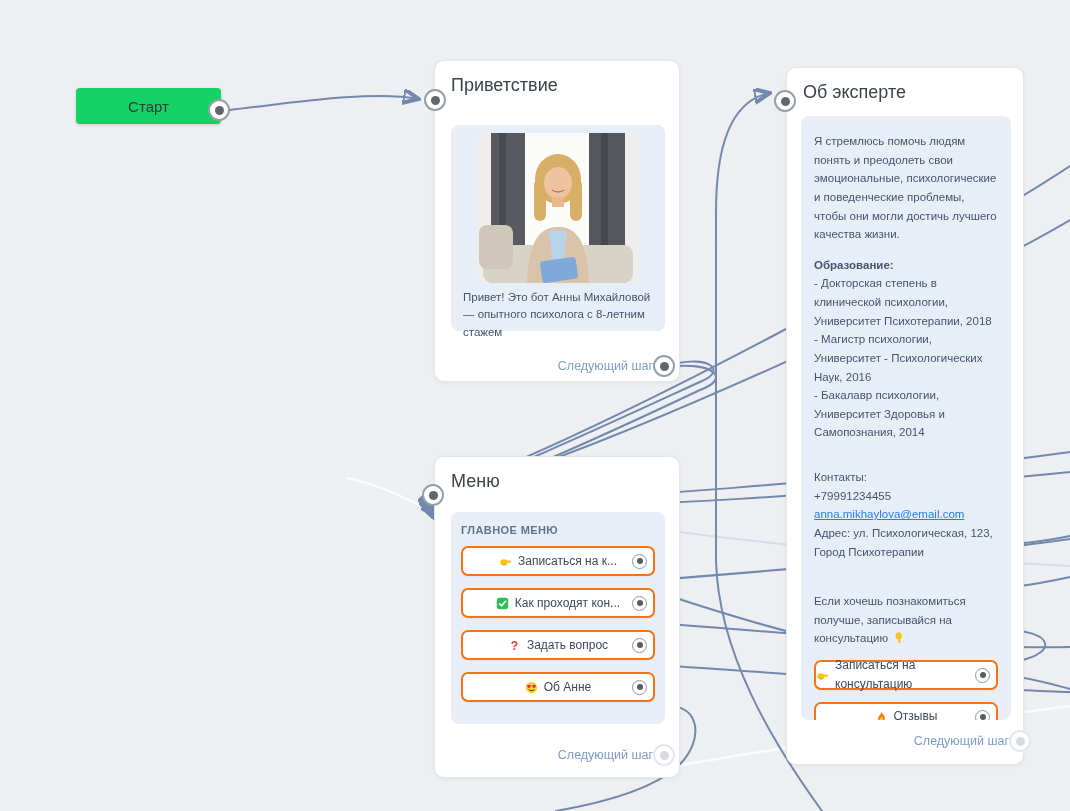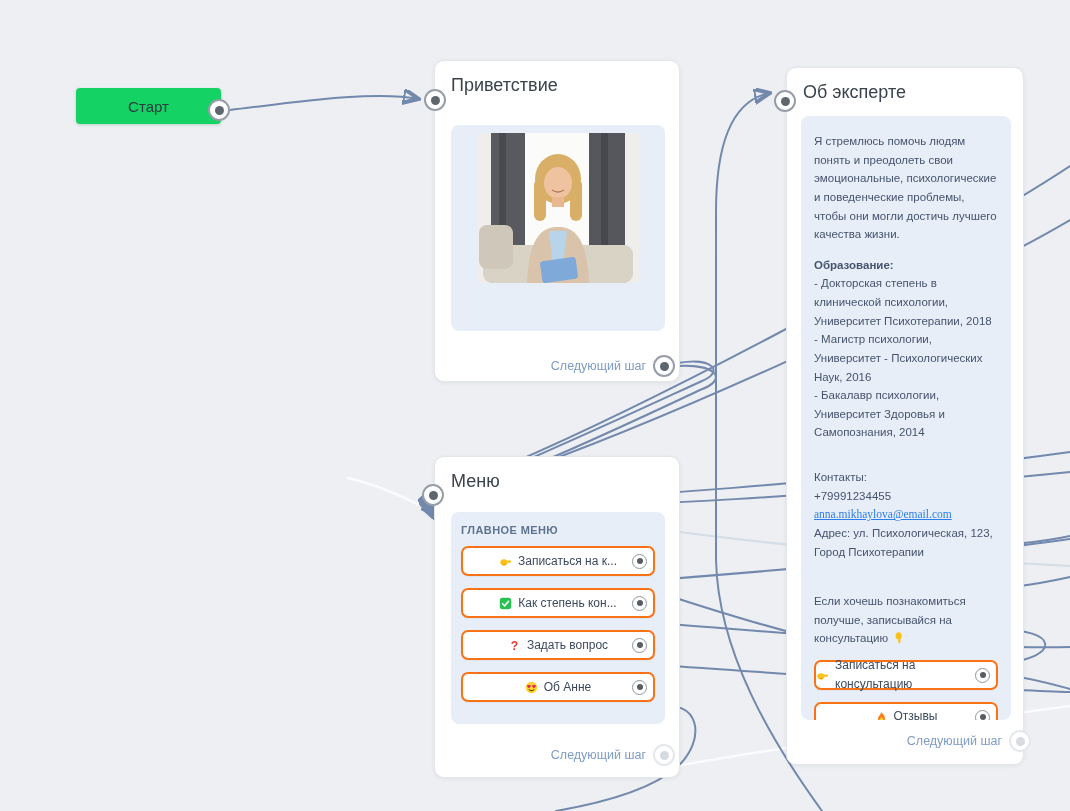--- a/index.html
+++ b/index.html
@@ -21,21 +21,21 @@
   .dot { position:absolute; background:#fff; border-radius:50%; display:flex; align-items:center;
          justify-content:center; z-index:3; }
   .dot.big { width:22px; height:22px; border:2px solid #979ea8; }
   .dot.big::after { content:''; width:9px; height:9px; border-radius:50%; background:#60666e; }
   .dot.small { width:15px; height:15px; border:1.5px solid #8f969f; }
   .dot.small::after { content:''; width:6px; height:6px; border-radius:50%; background:#575d65; }
   .dot.muted { border-color:#e4e7eb; }
   .dot.muted::after { background:#d7dbe0; }
   .dot.inflow { position:static; flex:none; }
 
-  .next-row { position:absolute; display:flex; align-items:center; gap:7px;
+  .next-row { position:absolute; display:flex; align-items:center; 
               color:#7d9cc6; font-size:12.5px; z-index:3; }
 
   
   #start-node { position:absolute; left:76px; top:88px; width:145px; height:36px; background:#14d263;
                 border-radius:4px; display:flex; align-items:center; justify-content:center;
                 font-size:15px; color:#2f3a43; z-index:2; box-shadow:0 1px 3px rgba(30,120,60,0.25); }
 
   
   #greeting-node { left:434px; top:60px; width:246px; height:322px; }
   #greeting-bubble { left:16px; top:64px; width:214px; height:206px; padding:8px; }
@@ -57,21 +57,21 @@
   
   #expert-node { left:786px; top:67px; width:238px; height:698px; }
   #expert-bubble { left:14px; top:48px; width:210px; height:604px; padding:16px 13px 18px 13px;
                    font-size:11.5px; line-height:1.62; color:#46536d; overflow:hidden; }
   #expert-bubble .blk { margin:0; }
   #expert-bubble .edu { margin-top:12px; }
   #expert-bubble .contacts { margin-top:26px; }
   #expert-bubble .cta { margin-top:31px; }
   #expert-bubble .btns { margin-top:12px; }
   .bold { font-weight:bold; }
-  a.mail-link { color:#2b7de9; text-decoration:underline;font-family:Liberation Serif, serif; }
+  a.mail-link { color:#2b7de9; text-decoration:underline; }
 </style>
 </head>
 <body>
 
 <div id="canvas">
 
   <svg id="wires" width="1070" height="811" viewBox="0 0 1070 811">
     <defs>
       <marker id="arr" markerWidth="9" markerHeight="8" refX="8" refY="3.5" orient="auto">
         <path d="M0 0 L8 3.5 L0 7 Z" fill="#7289ad" stroke="none"></path>
@@ -125,20 +125,21 @@
         <ellipse cx="81" cy="46" rx="23" ry="25" fill="#d9ae66"></ellipse>
         <rect x="57" y="46" width="12" height="42" rx="6" fill="#d9ae66"></rect>
         <rect x="93" y="46" width="12" height="42" rx="6" fill="#d9ae66"></rect>
         <ellipse cx="81" cy="50" rx="14" ry="16" fill="#f0c3a0"></ellipse>
         <path d="M75 57 Q81 61 87 57" stroke="#b4785a" stroke-width="1.4" fill="none"></path>
         <rect x="75" y="64" width="12" height="10" fill="#eab890"></rect>
         <path d="M50 150 C52 108 62 94 81 94 C100 94 110 108 112 150 Z" fill="#d9c4ab"></path>
         <path d="M72 98 L90 98 L86 132 L76 132 Z" fill="#b7d4ea"></path>
         <rect x="64" y="126" width="36" height="22" rx="3" fill="#7fa9d9" transform="rotate(-8 82 137)"></rect>
       </svg>
+      <div id="greeting-caption">Привет! Это бот Анны Михайловой — опытного психолога с 8-летним стажем</div>
     </div>
     <div class="next-row" style="right:4px; top:294px;">
       <span>Следующий шаг</span>
       <span class="dot big inflow"></span>
     </div>
   </div>
 
   <div class="node" id="menu-node">
     <div class="node-title">Меню</div>
     <span class="dot big" style="left:-13px; top:27px;"></span>
@@ -153,21 +154,21 @@
         </svg>
         <span>Записаться на к...</span>
         <span class="dot small"></span>
       </div>
 
       <div class="flow-btn">
         <svg class="emoji" viewBox="0 0 16 16">
           <rect x="1" y="1" width="14" height="14" rx="3.5" fill="#27c152"></rect>
           <path d="M4.4 8.3 L7 10.9 L11.7 5.3" stroke="#fff" stroke-width="2" fill="none" stroke-linecap="round"></path>
         </svg>
-        <span>Как степень кон...</span>
+        <span>Как проходят кон...</span>
         <span class="dot small"></span>
       </div>
 
       <div class="flow-btn">
         <svg class="emoji" viewBox="0 0 16 16">
           <text x="8" y="13" text-anchor="middle" font-size="15" font-weight="bold" fill="#e53935" font-family="Liberation Sans, sans-serif">?</text>
         </svg>
         <span>Задать вопрос</span>
         <span class="dot small"></span>
       </div>

